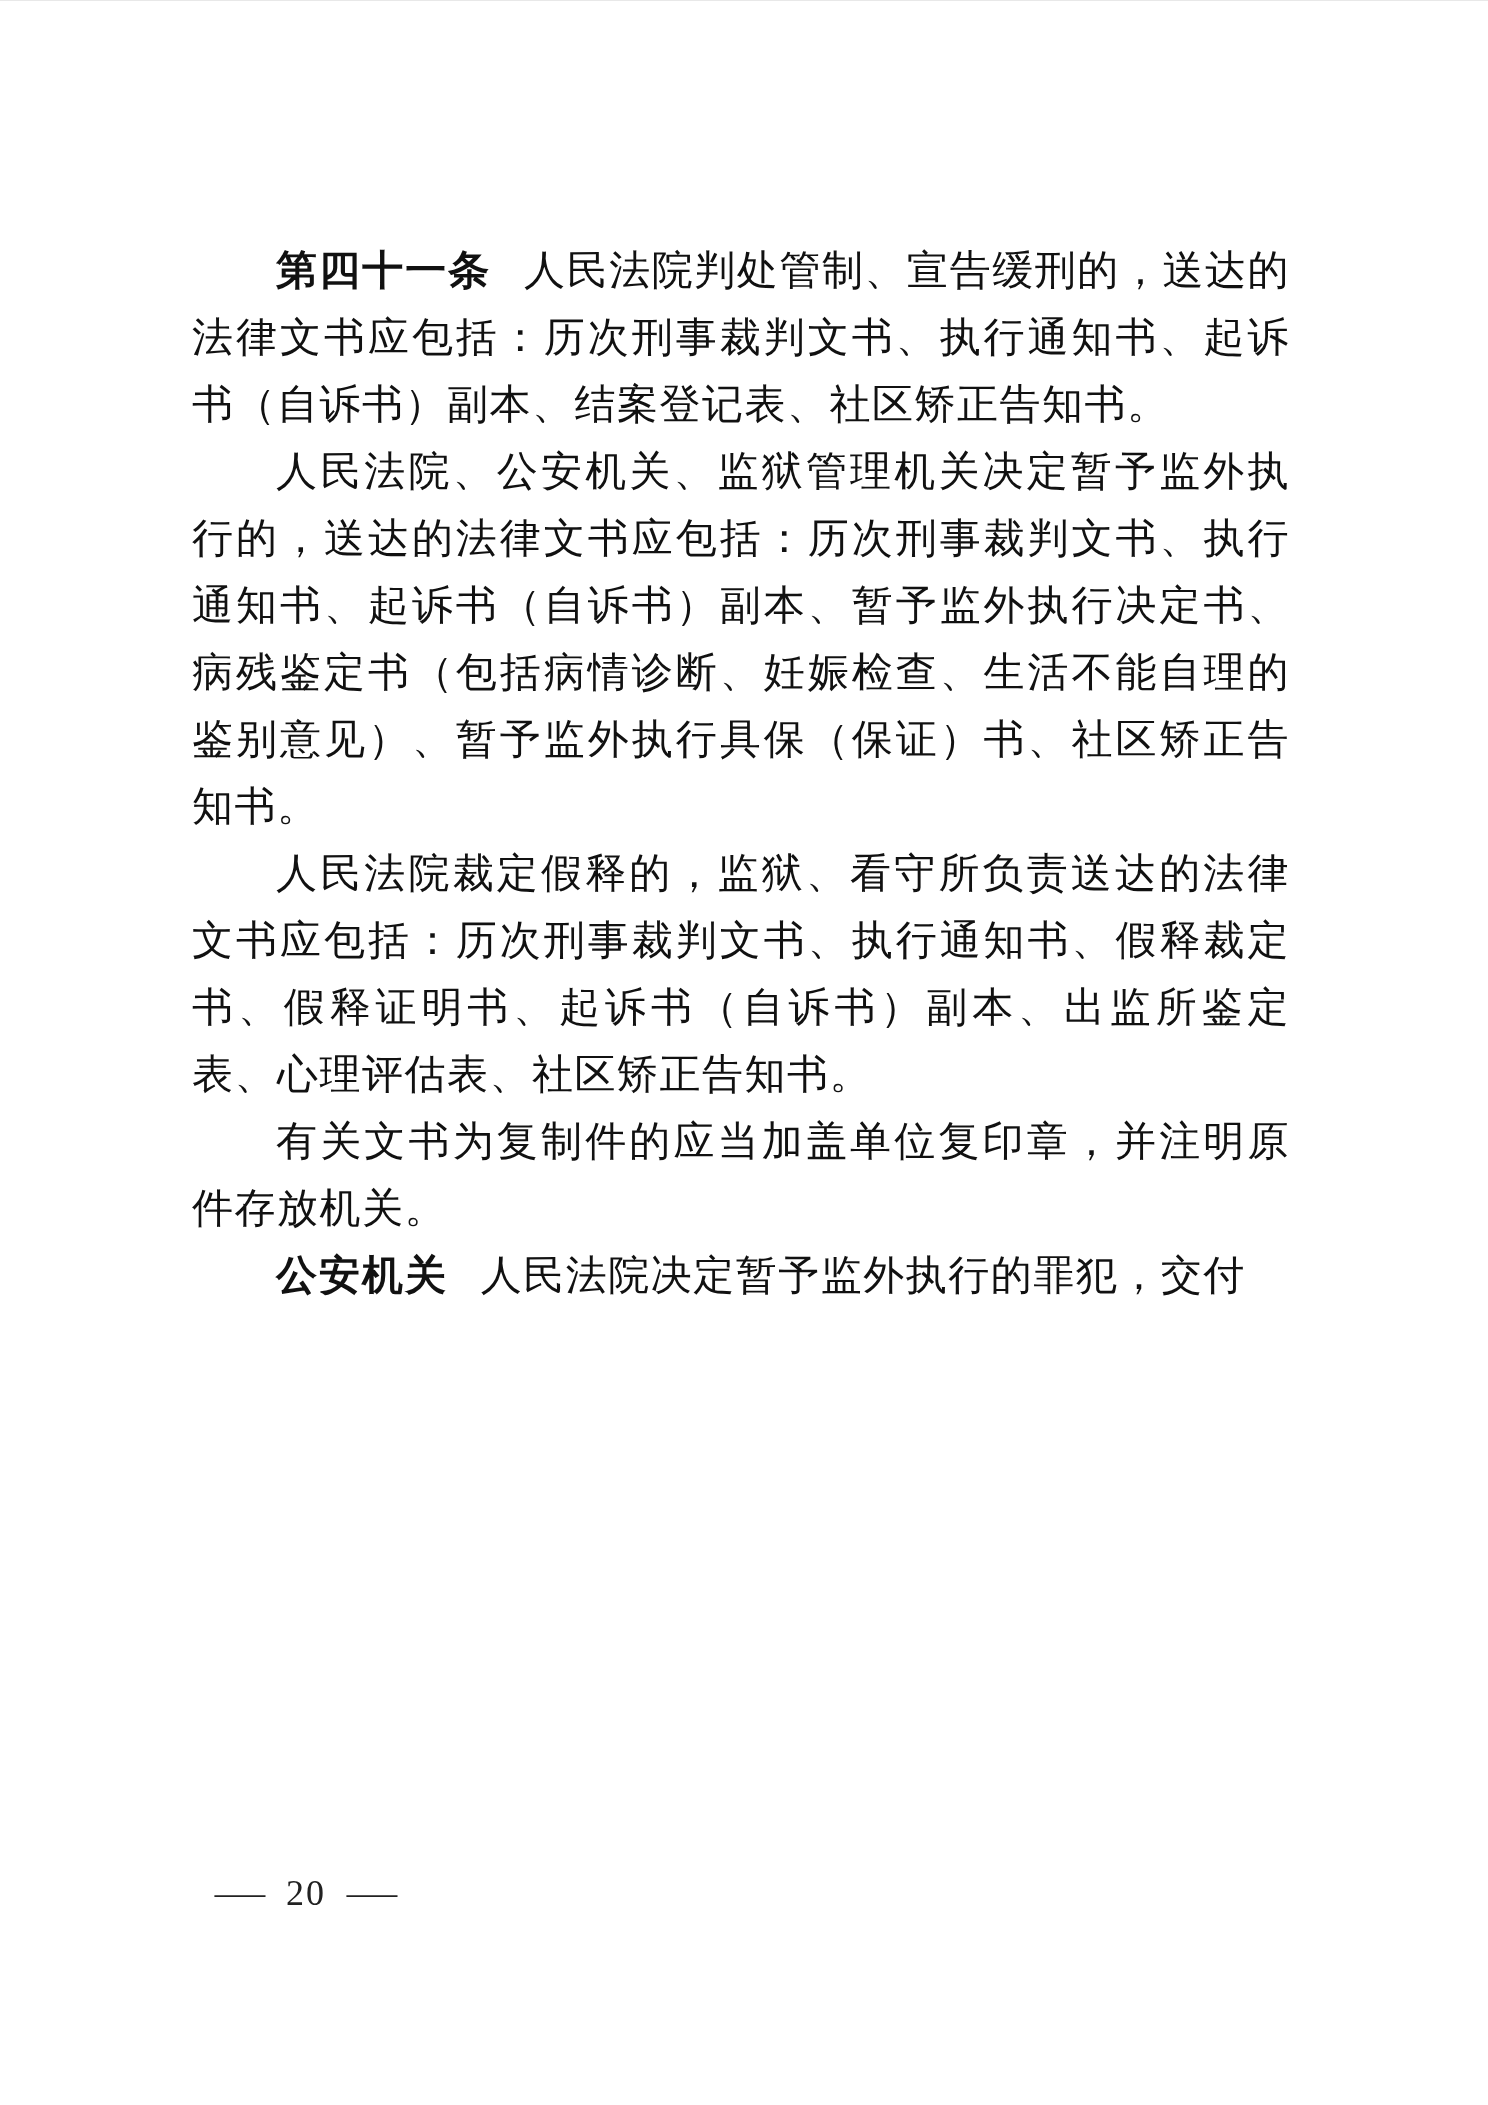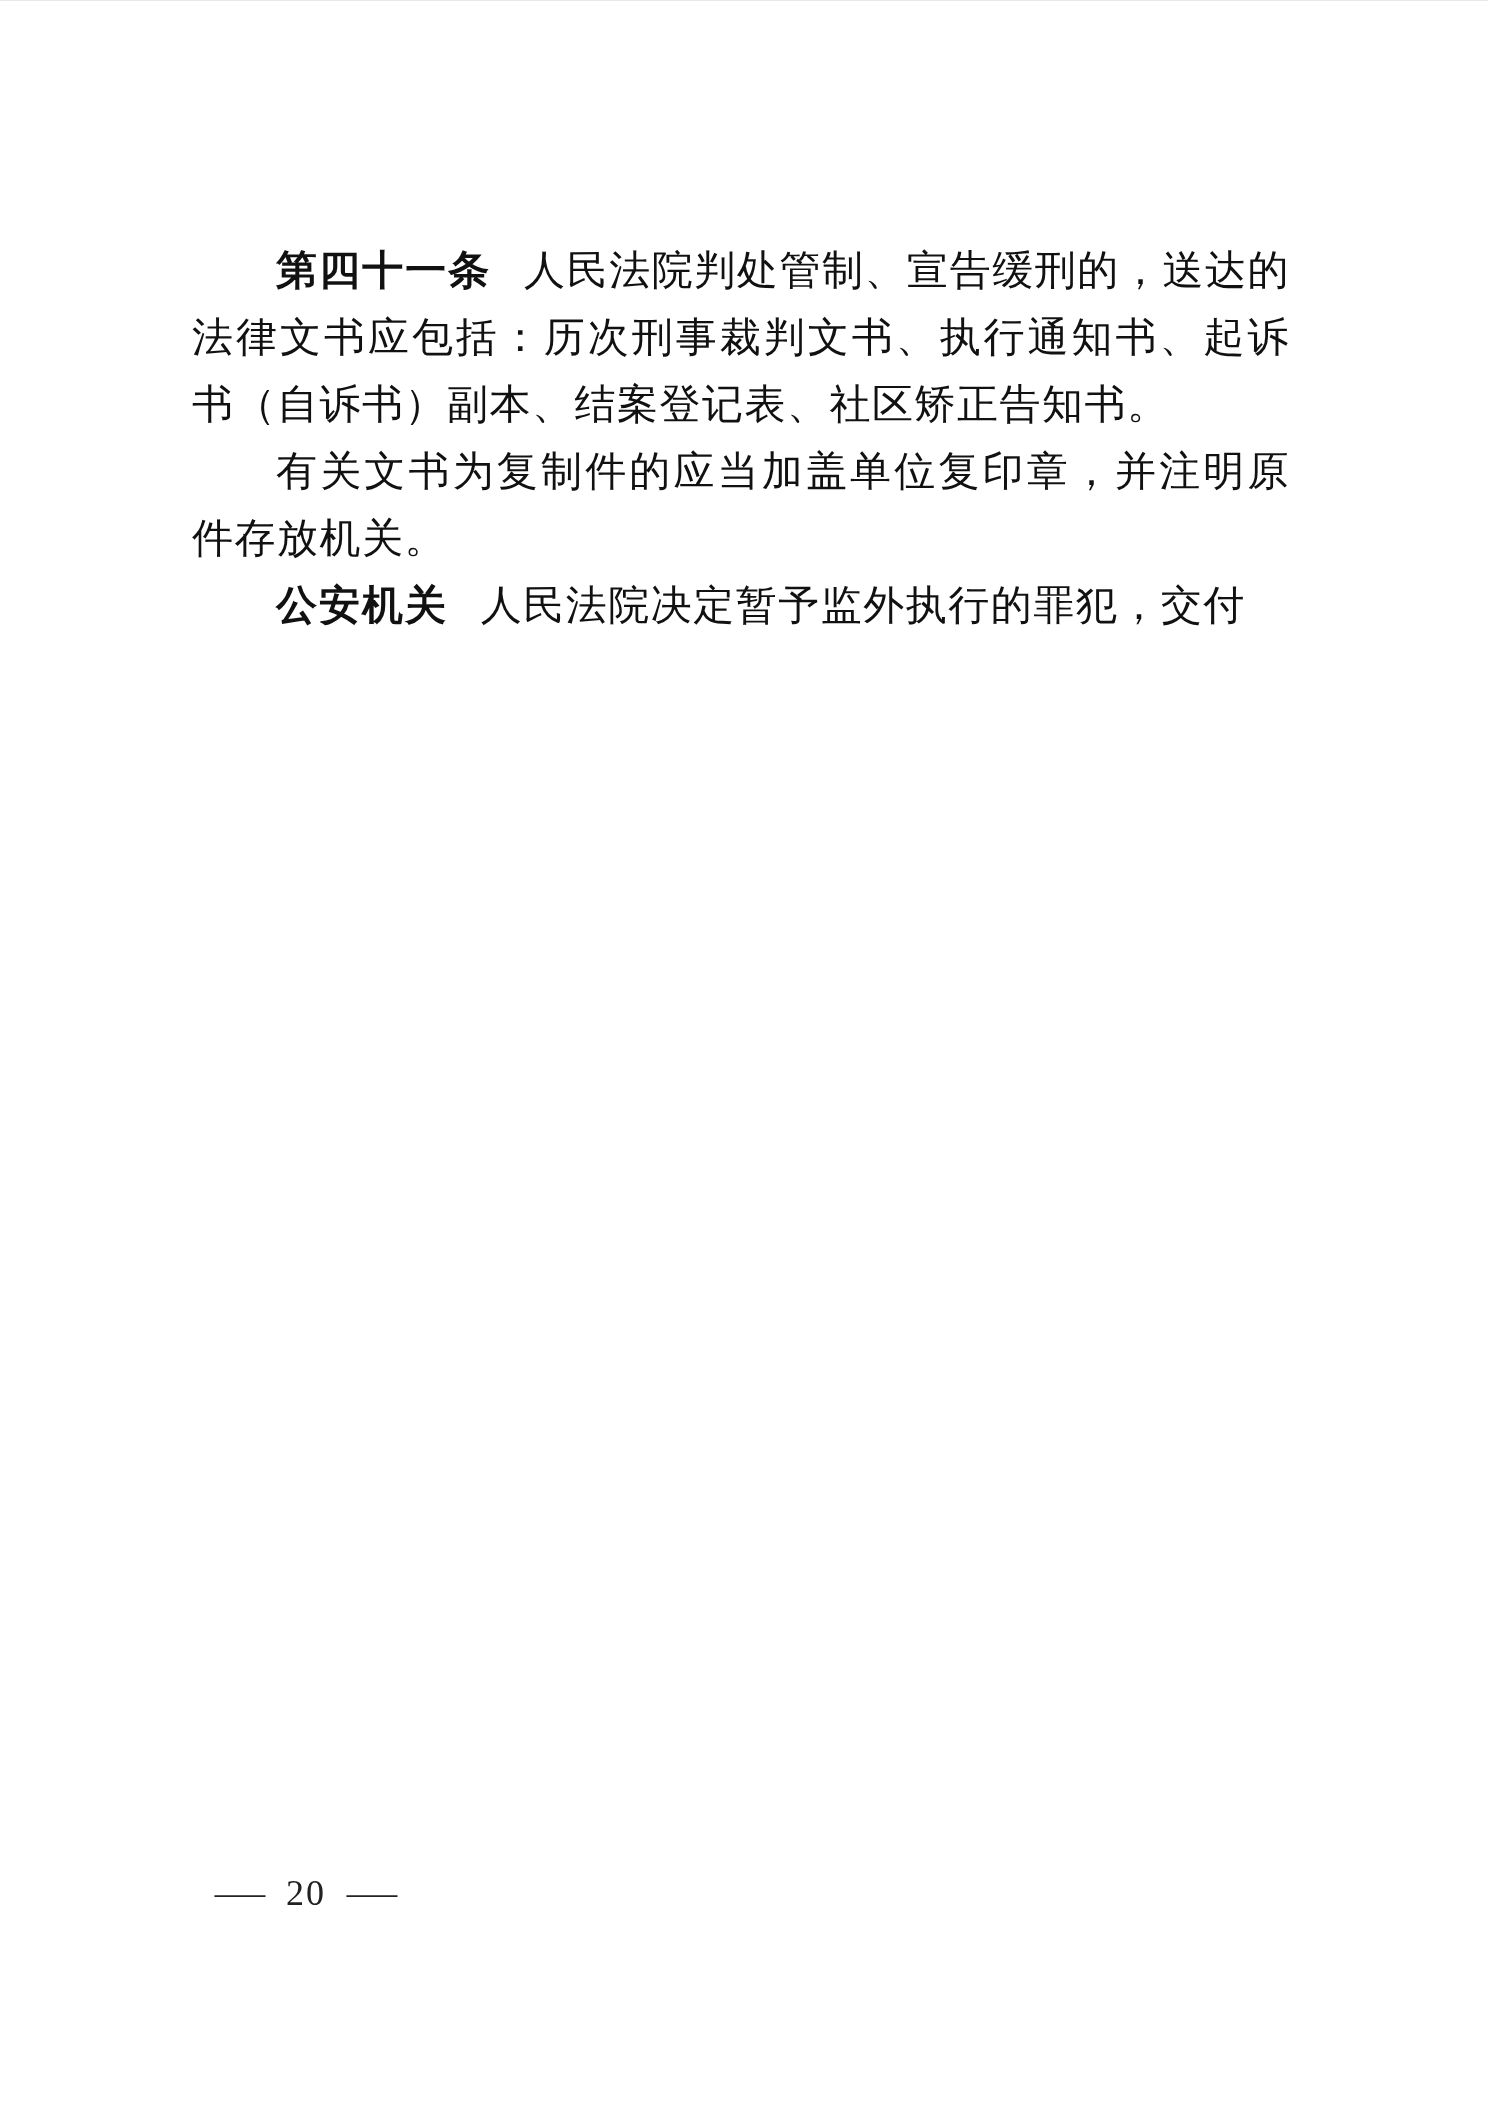--- a/index.html
+++ b/index.html
@@ -64,21 +64,23 @@
 </style>
 </head>
 <body>
 
 <div class="page">
 
   <div class="content">
 
     <p class="para"><span class="article-no">第四十一条</span><span class="ptext">人民法院判处管制、宣告缓刑的，送达的法律文书应包括：历次刑事裁判文书、执行通知书、起诉书（自诉书）副本、结案登记表、社区矫正告知书。</span></p>
 
+    <p class="para"><span class="ptext">人民法院、公安机关、监狱管理机关决定暂予监外执行的，送达的法律文书应包括：历次刑事裁判文书、执行通知书、起诉书（自诉书）副本、暂予监外执行决定书、病残鉴定书（包括病情诊断、妊娠检查、生活不能自理的鉴别意见）、暂予监外执行具保（保证）书、社区矫正告知书。</span></p>
 
+    <p class="para"><span class="ptext">人民法院裁定假释的，监狱、看守所负责送达的法律文书应包括：历次刑事裁判文书、执行通知书、假释裁定书、假释证明书、起诉书（自诉书）副本、出监所鉴定表、心理评估表、社区矫正告知书。</span></p>
 
     <p class="para"><span class="ptext">有关文书为复制件的应当加盖单位复印章，并注明原件存放机关。</span></p>
 
 
 
     <p class="para"><span class="article-no">公安机关</span><span class="ptext">人民法院决定暂予监外执行的罪犯，交付</span></p>
 
   </div>
 
   <div class="footer">

